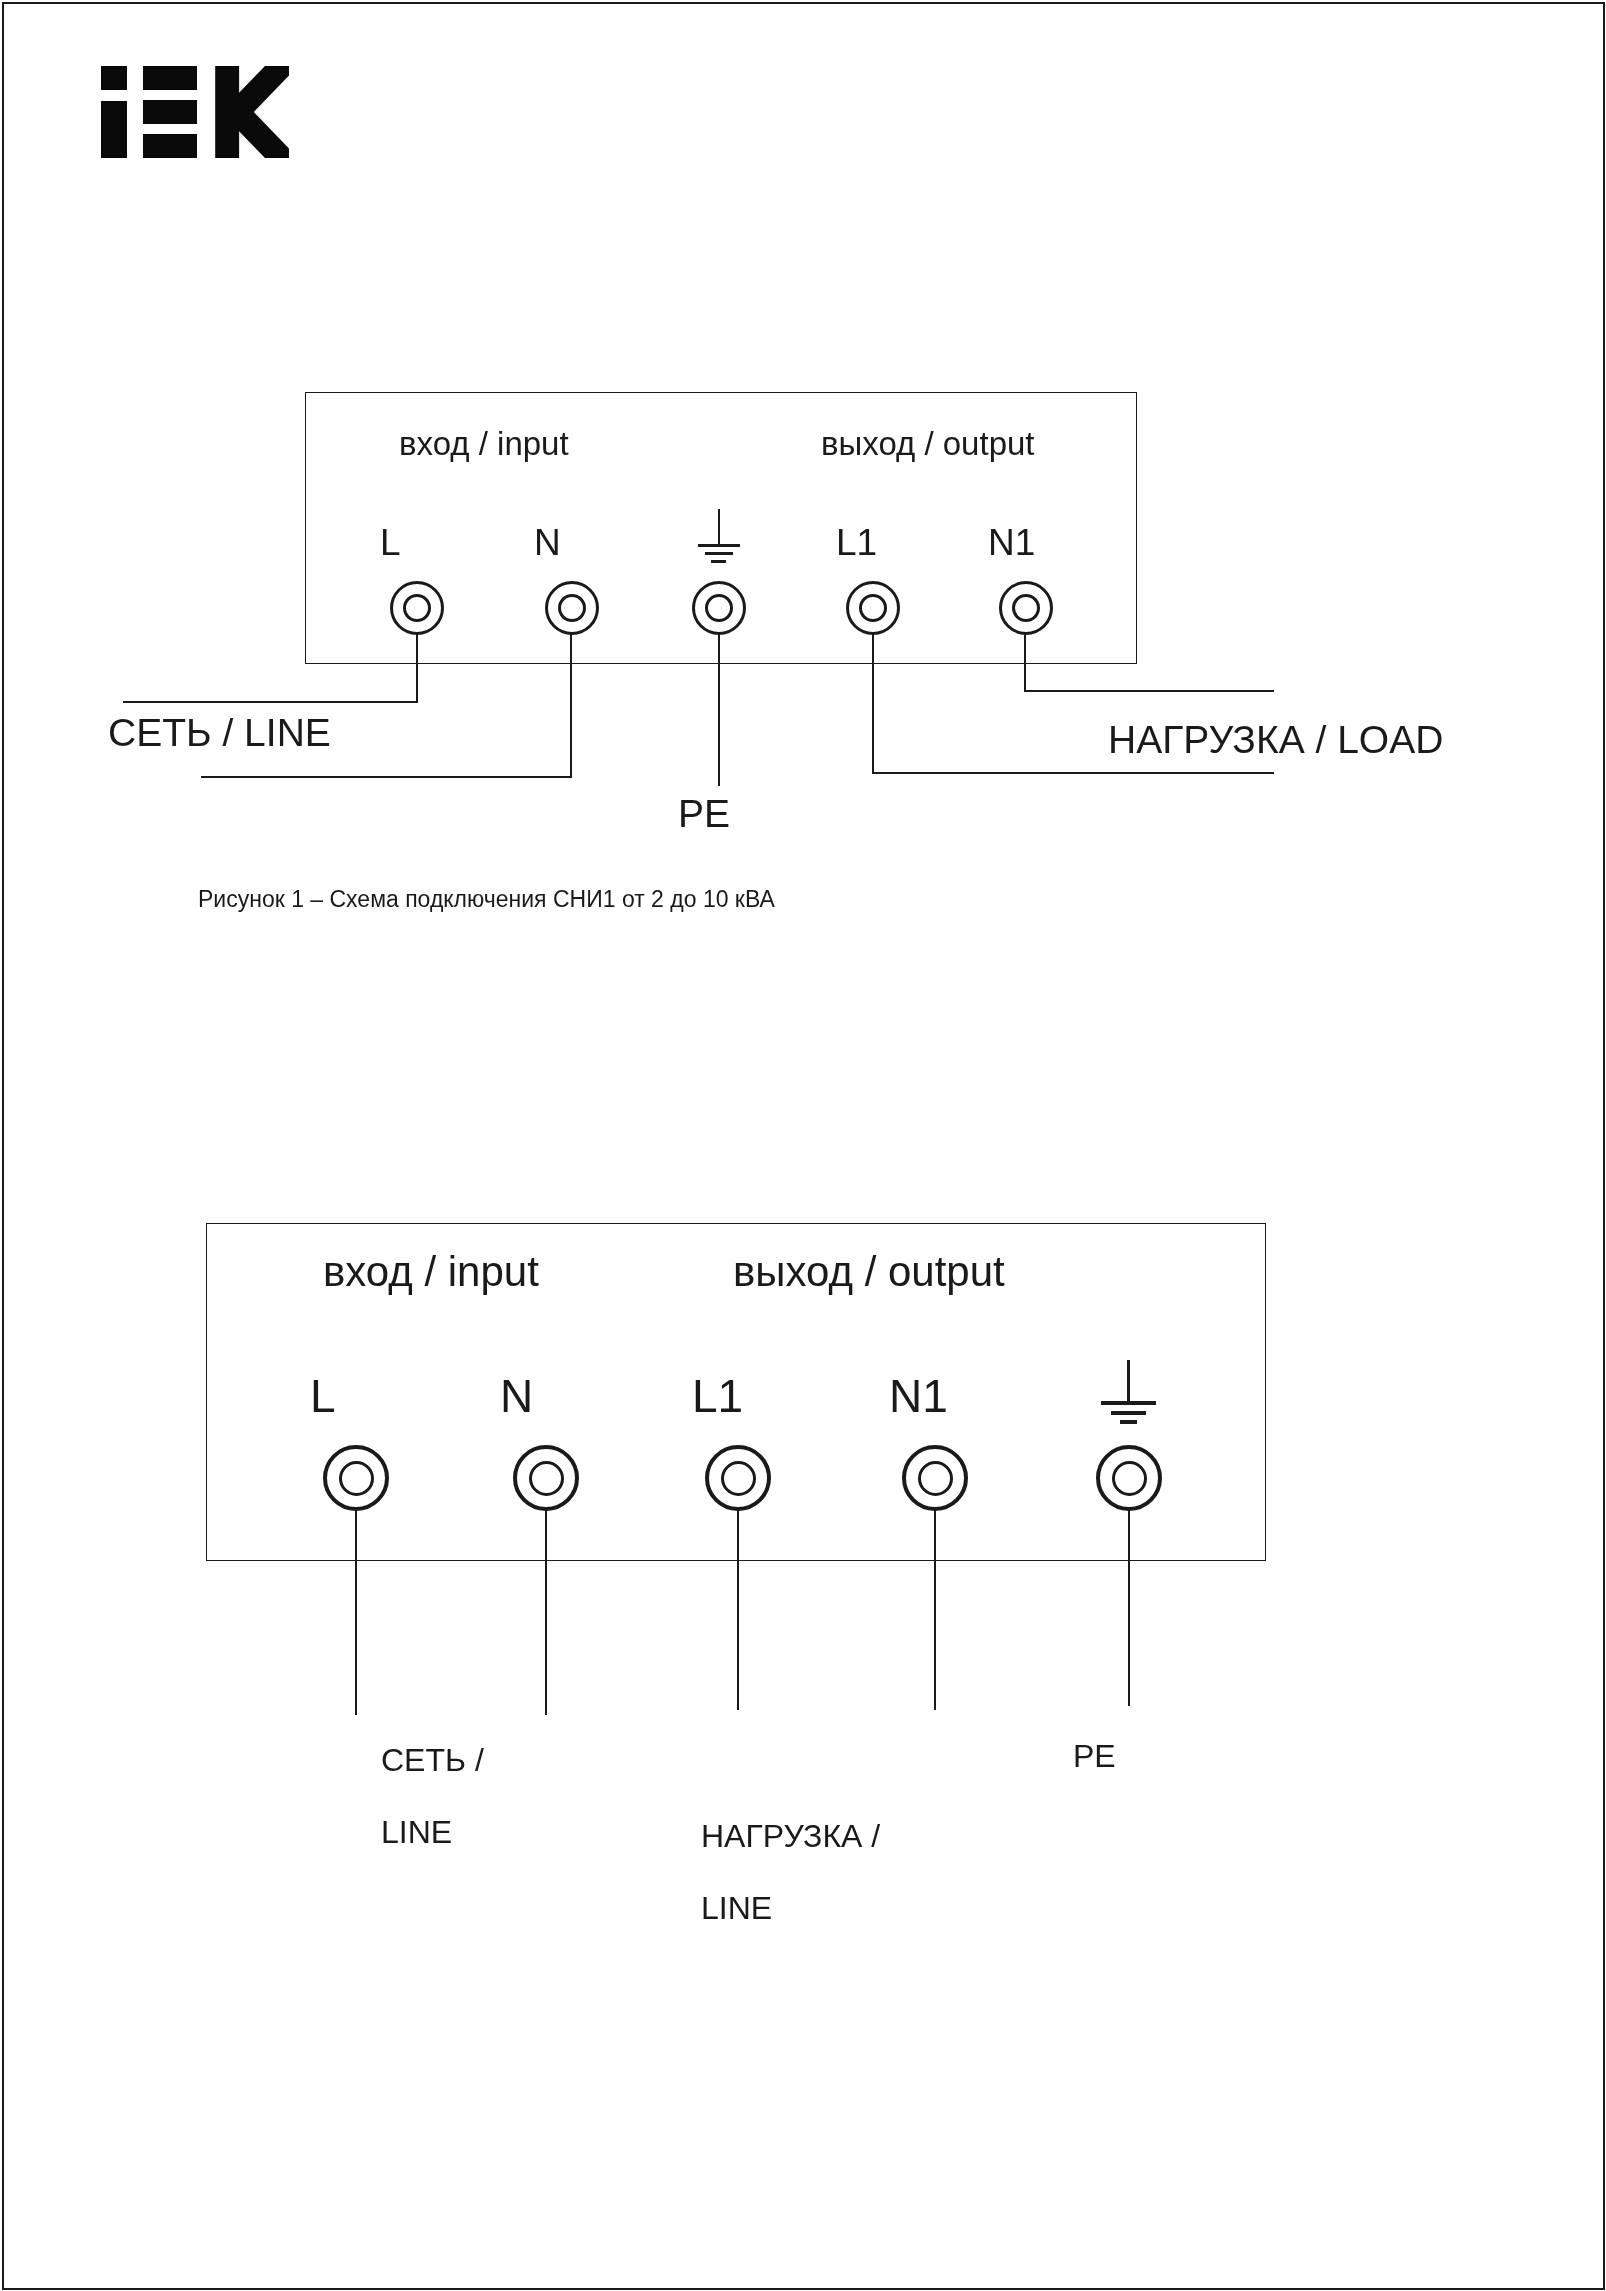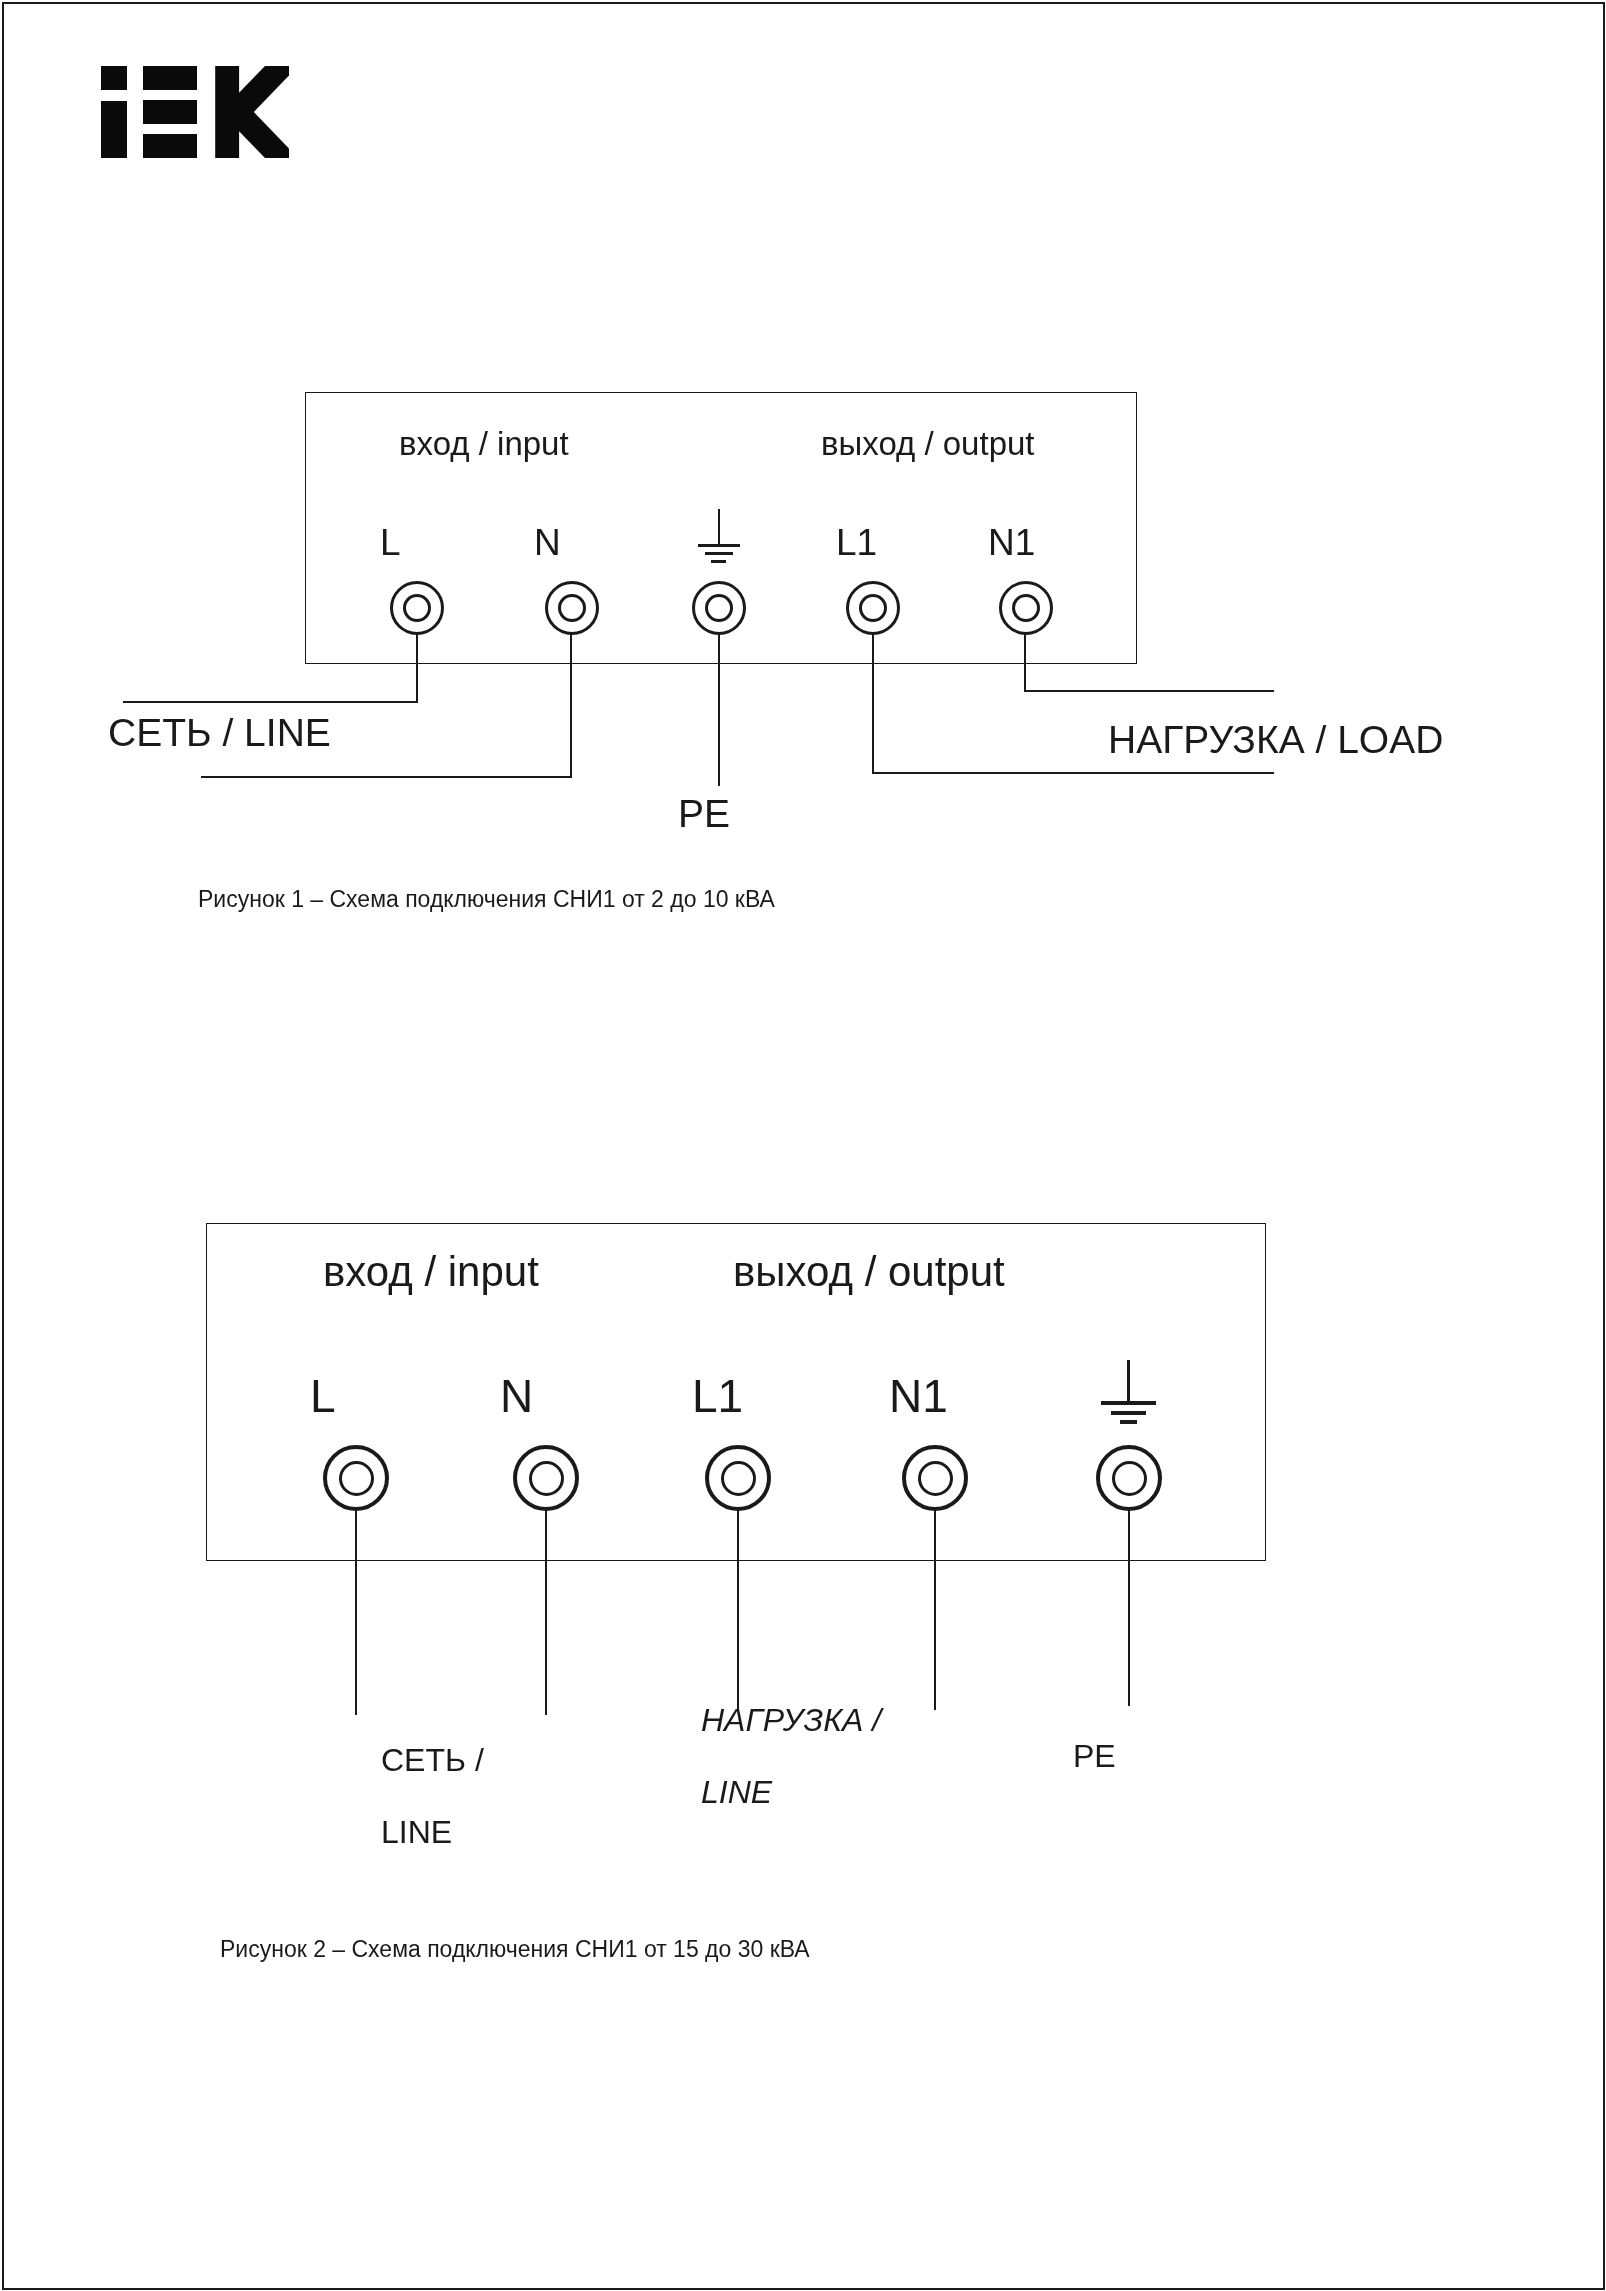--- a/index.html
+++ b/index.html
@@ -150,22 +150,21 @@
         <div class="inner"></div>
       </div>
     <div class="term t2" style="left:1096px; top:1445px;">
         <div class="inner"></div>
       </div>
 
     <div class="t f2-lab" style="left:381px; top:1724px;">
       <div>СЕТЬ /</div>
       <div>LINE</div>
     </div>
-    <div class="t f2-lab" style="left:701px; top:1684px;font-style:italic;">
+    <div class="t f2-lab" style="left:701px; top:1800px;">
       <div>НАГРУЗКА /</div>
       <div>LINE</div>
     </div>
     <div class="t c f2-lab" style="left:1073px; top:1720px; width:111px;">PE</div>
 
-    <div class="t caption" style="left:220px; top:1936px;">Рисунок 2 – Схема подключения СНИ1 от 15 до 30 кВА</div>
   </div>
 </div>
 
 
 </body></html>

